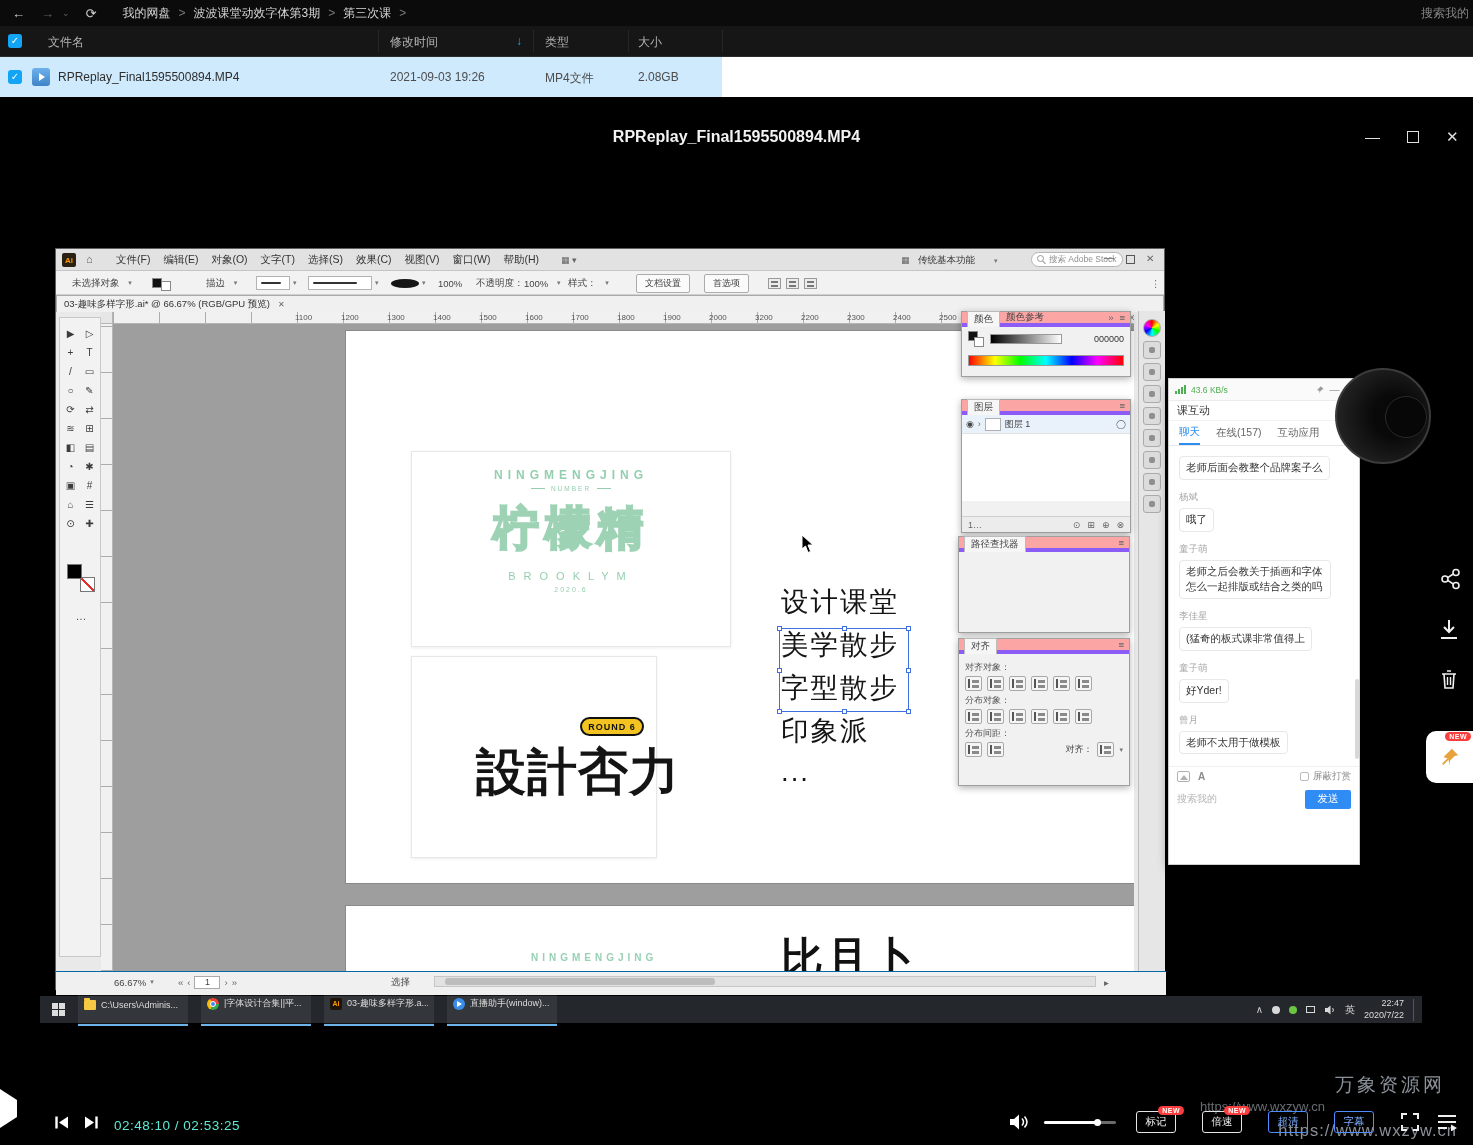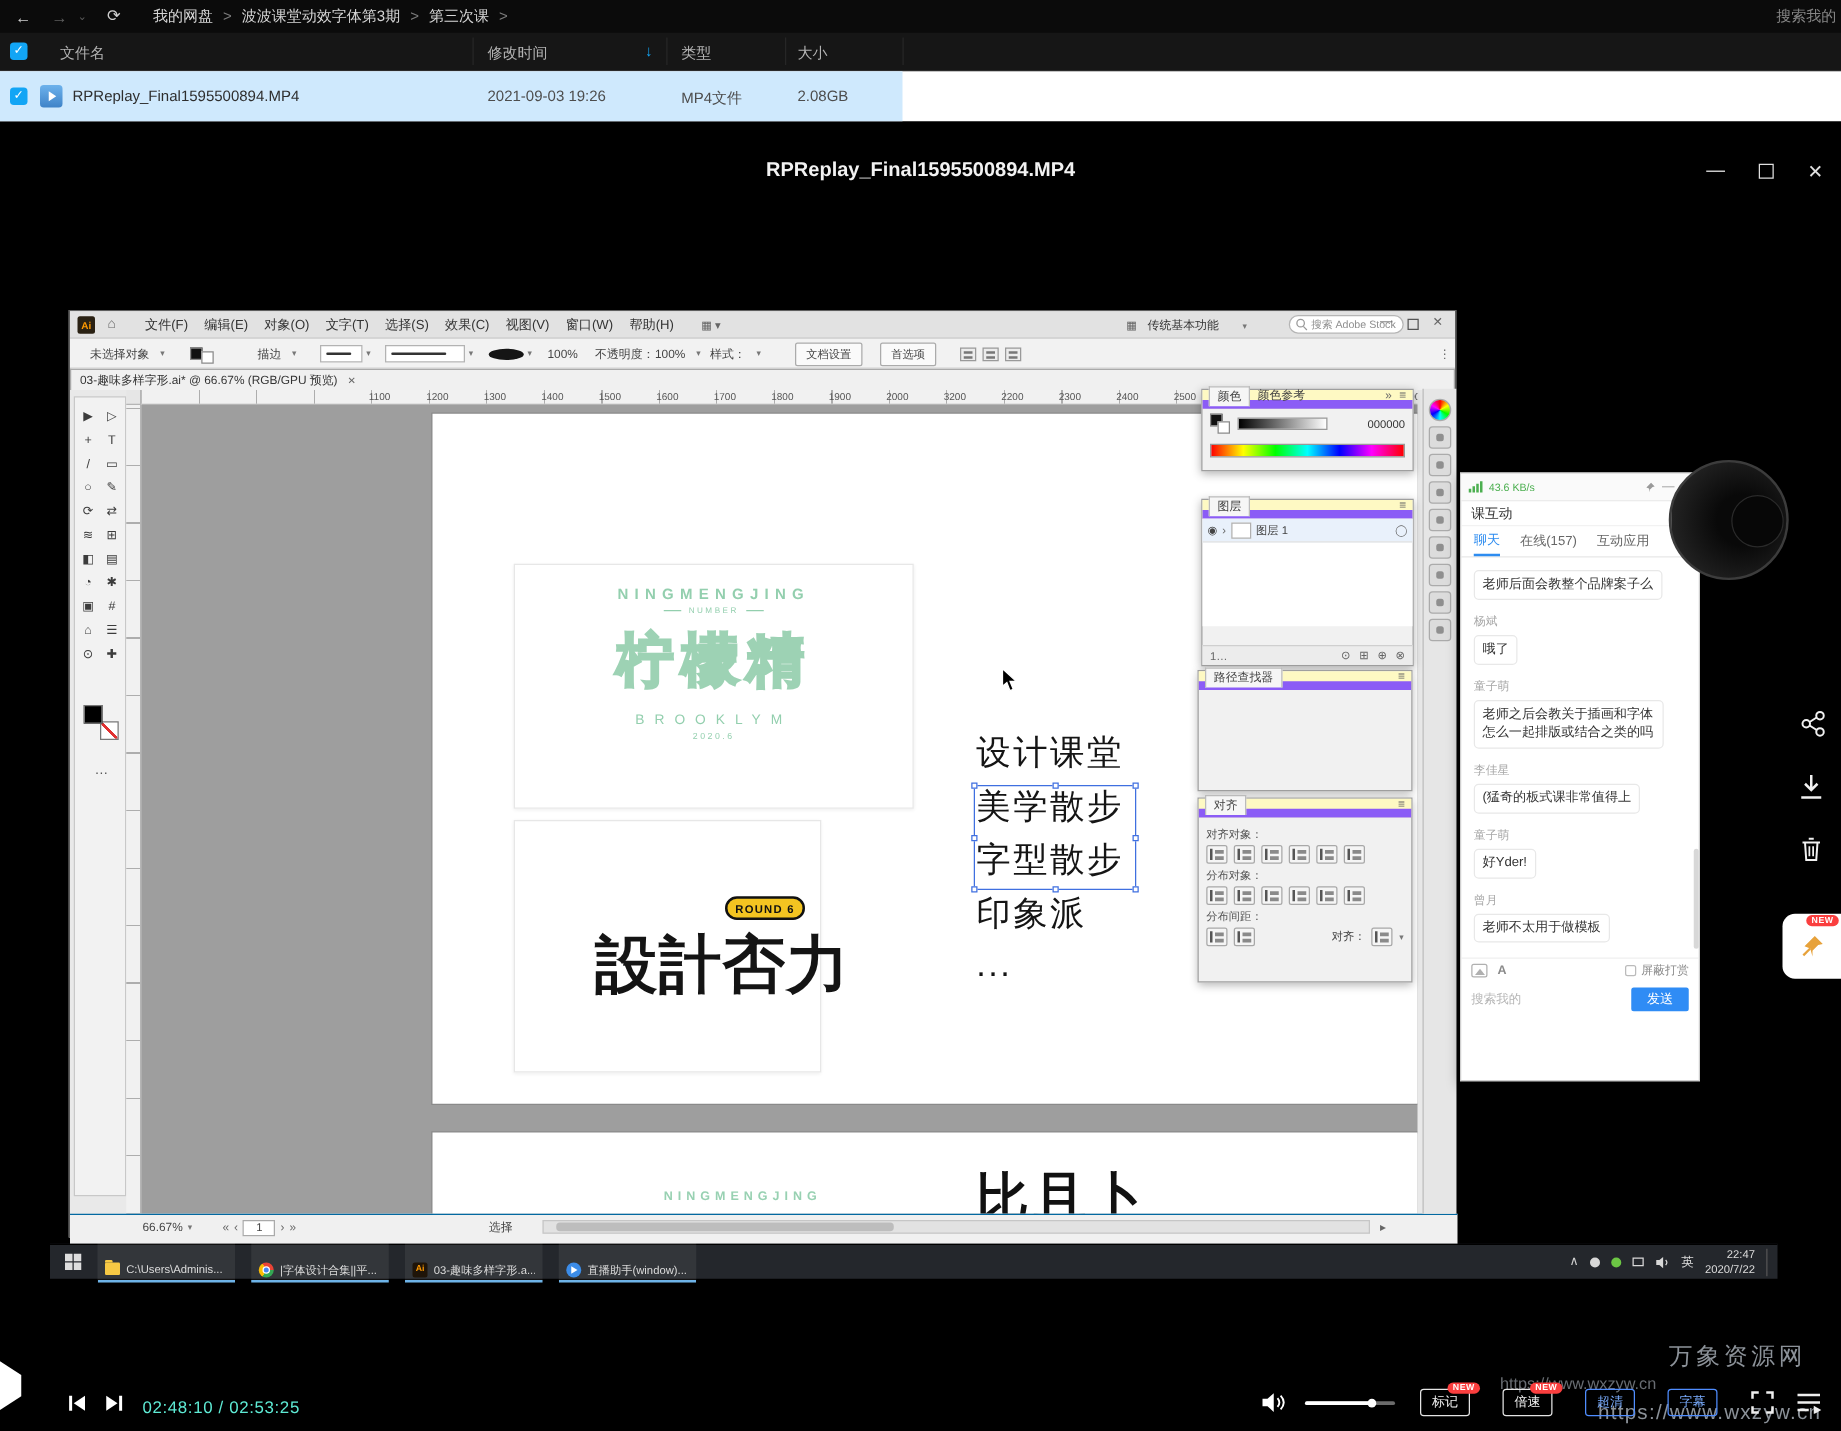--- a/index.html
+++ b/index.html
@@ -90,21 +90,21 @@
 .c2-main{position:absolute;left:64px;top:82px;font-size:50px;font-weight:900;color:#141414;white-space:nowrap;letter-spacing:1px}
 .lines{left:668px;top:260px}
 .cline{height:43px;font-size:27.5px;color:#151515;letter-spacing:2px;white-space:nowrap}
 .selbox{left:666px;top:304px;width:130px;height:84px;border:1px solid #3f6fe0;z-index:3}
 .hnd{position:absolute;width:5px;height:5px;background:#fff;border:1px solid #3f6fe0}
 .c3top{left:418px;top:628px;font-size:10px;letter-spacing:4px;color:#98d1b2;font-weight:bold}
 .c3main{left:668px;top:606px;font-size:42px;font-weight:900;color:#111;letter-spacing:4px;white-space:nowrap}
 .cursor{left:688px;top:210px;z-index:5}
 
 .ai-panel{background:#f1f1f1;border:1px solid #9f9f9f;box-shadow:0 2px 7px rgba(0,0,0,.3);z-index:6;font-size:9px;color:#444}
-.ph{height:15px;background:#fef9c3;border-bottom:7px solid #8b5cf6;display:flex;align-items:center;padding:0 5px;gap:6px;font-size:9.5px}
+.ph{height:15px;background:#fca5a5;border-bottom:4px solid #8b5cf6;display:flex;align-items:center;padding:0 5px;gap:6px;font-size:9.5px}
 .ph .tab-on{background:#f6f6f6;border:1px solid #bbb;border-bottom:none;padding:1px 6px;margin-top:2px}
 .ph .sp{flex:1}
 .pbody{padding:4px 6px}
 .gradbw{width:72px;height:10px;background:linear-gradient(90deg,#000,#fff);border:1px solid #999}
 .rainbow{width:100%;height:11px;margin-top:4px;border:1px solid #999;
   background:linear-gradient(90deg,#f00,#ff0,#0f0,#0ff,#00f,#f0f,#f00)}
 .lrow{height:19px;background:#e9f1fb;display:flex;align-items:center;gap:4px;padding:0 4px;border-bottom:1px solid #e2e2e2}
 .lthumb{width:16px;height:13px;background:#fff;border:1px solid #b0b0b0}
 .lfoot{position:absolute;left:0;bottom:0;width:100%;height:16px;background:#ececec;border-top:1px solid #cfcfcf;display:flex;align-items:center;padding:0 6px;gap:7px;color:#666}
 .sbtn{display:inline-block;width:20px;height:17px;background:#fafafa;border:1px solid #999;border-radius:2px;position:relative;cursor:pointer}
@@ -162,21 +162,21 @@
 
 
 .rail{z-index:12;cursor:pointer}
 .pinbox{left:1426px;top:731px;width:47px;height:52px;background:#fff;border-radius:10px 0 0 10px;z-index:12;display:flex;align-items:center;justify-content:center;cursor:pointer}
 .newbadge{position:absolute;background:#fa3e3e;color:#fff;font-size:7px;font-weight:bold;padding:1px 4px;border-radius:6px;letter-spacing:.5px}
 
 
 .taskbar{left:40px;top:995px;width:1382px;height:28px;background:#24272c;border-top:1px solid #000;display:flex;align-items:center;z-index:8;font-size:9px;color:#dcdcdc}
 .winlogo{width:13px;height:13px;position:relative;margin-left:12px;cursor:pointer}
 .winlogo::before{content:"";position:absolute;width:6px;height:6px;background:#ddd;box-shadow:7px 0 #ddd,0 7px #ddd,7px 7px #ddd}
-.titem{margin-left:13px;width:110px;height:28px;display:flex;align-items:flex-start;gap:5px;padding:16px 6px;background:rgba(255,255,255,.07);box-shadow:inset 0 -2px 0 #6db3e8;cursor:pointer}
+.titem{margin-left:13px;width:110px;height:28px;display:flex;align-items:flex-end;gap:5px;padding:16px 6px;background:rgba(255,255,255,.07);box-shadow:inset 0 -2px 0 #6db3e8;cursor:pointer}
 .titem span.lbl{white-space:nowrap;overflow:hidden}
 .ico-folder{width:12px;height:10px;background:#f6c844;border-radius:1px;position:relative;flex:0 0 auto}
 .ico-folder::before{content:"";position:absolute;left:0;top:-2px;width:6px;height:2px;background:#f6c844;border-radius:1px 1px 0 0}
 .ico-chrome{width:12px;height:12px;border-radius:50%;position:relative;flex:0 0 auto;background:conic-gradient(from -30deg,#ea4335 0 33%,#34a853 0 66%,#fbbc05 0 100%)}
 .ico-chrome::after{content:"";position:absolute;inset:3px;background:#4285f4;border:1.5px solid #fff;border-radius:50%}
 .ico-ai{width:12px;height:12px;background:#1f1408;color:#ff9a00;font-size:7px;font-weight:bold;display:flex;align-items:center;justify-content:center;border-radius:2px;flex:0 0 auto}
 .ico-p{width:12px;height:12px;border-radius:50%;background:#3b8ce8;display:flex;align-items:center;justify-content:center;flex:0 0 auto}
 .ico-p i{width:0;height:0;border-left:5px solid #fff;border-top:3px solid transparent;border-bottom:3px solid transparent;margin-left:1px}
 .tray{margin-left:auto;display:flex;align-items:center;gap:9px;margin-right:8px}
 .trayg{color:#cfcfcf;font-size:10px;cursor:pointer}

